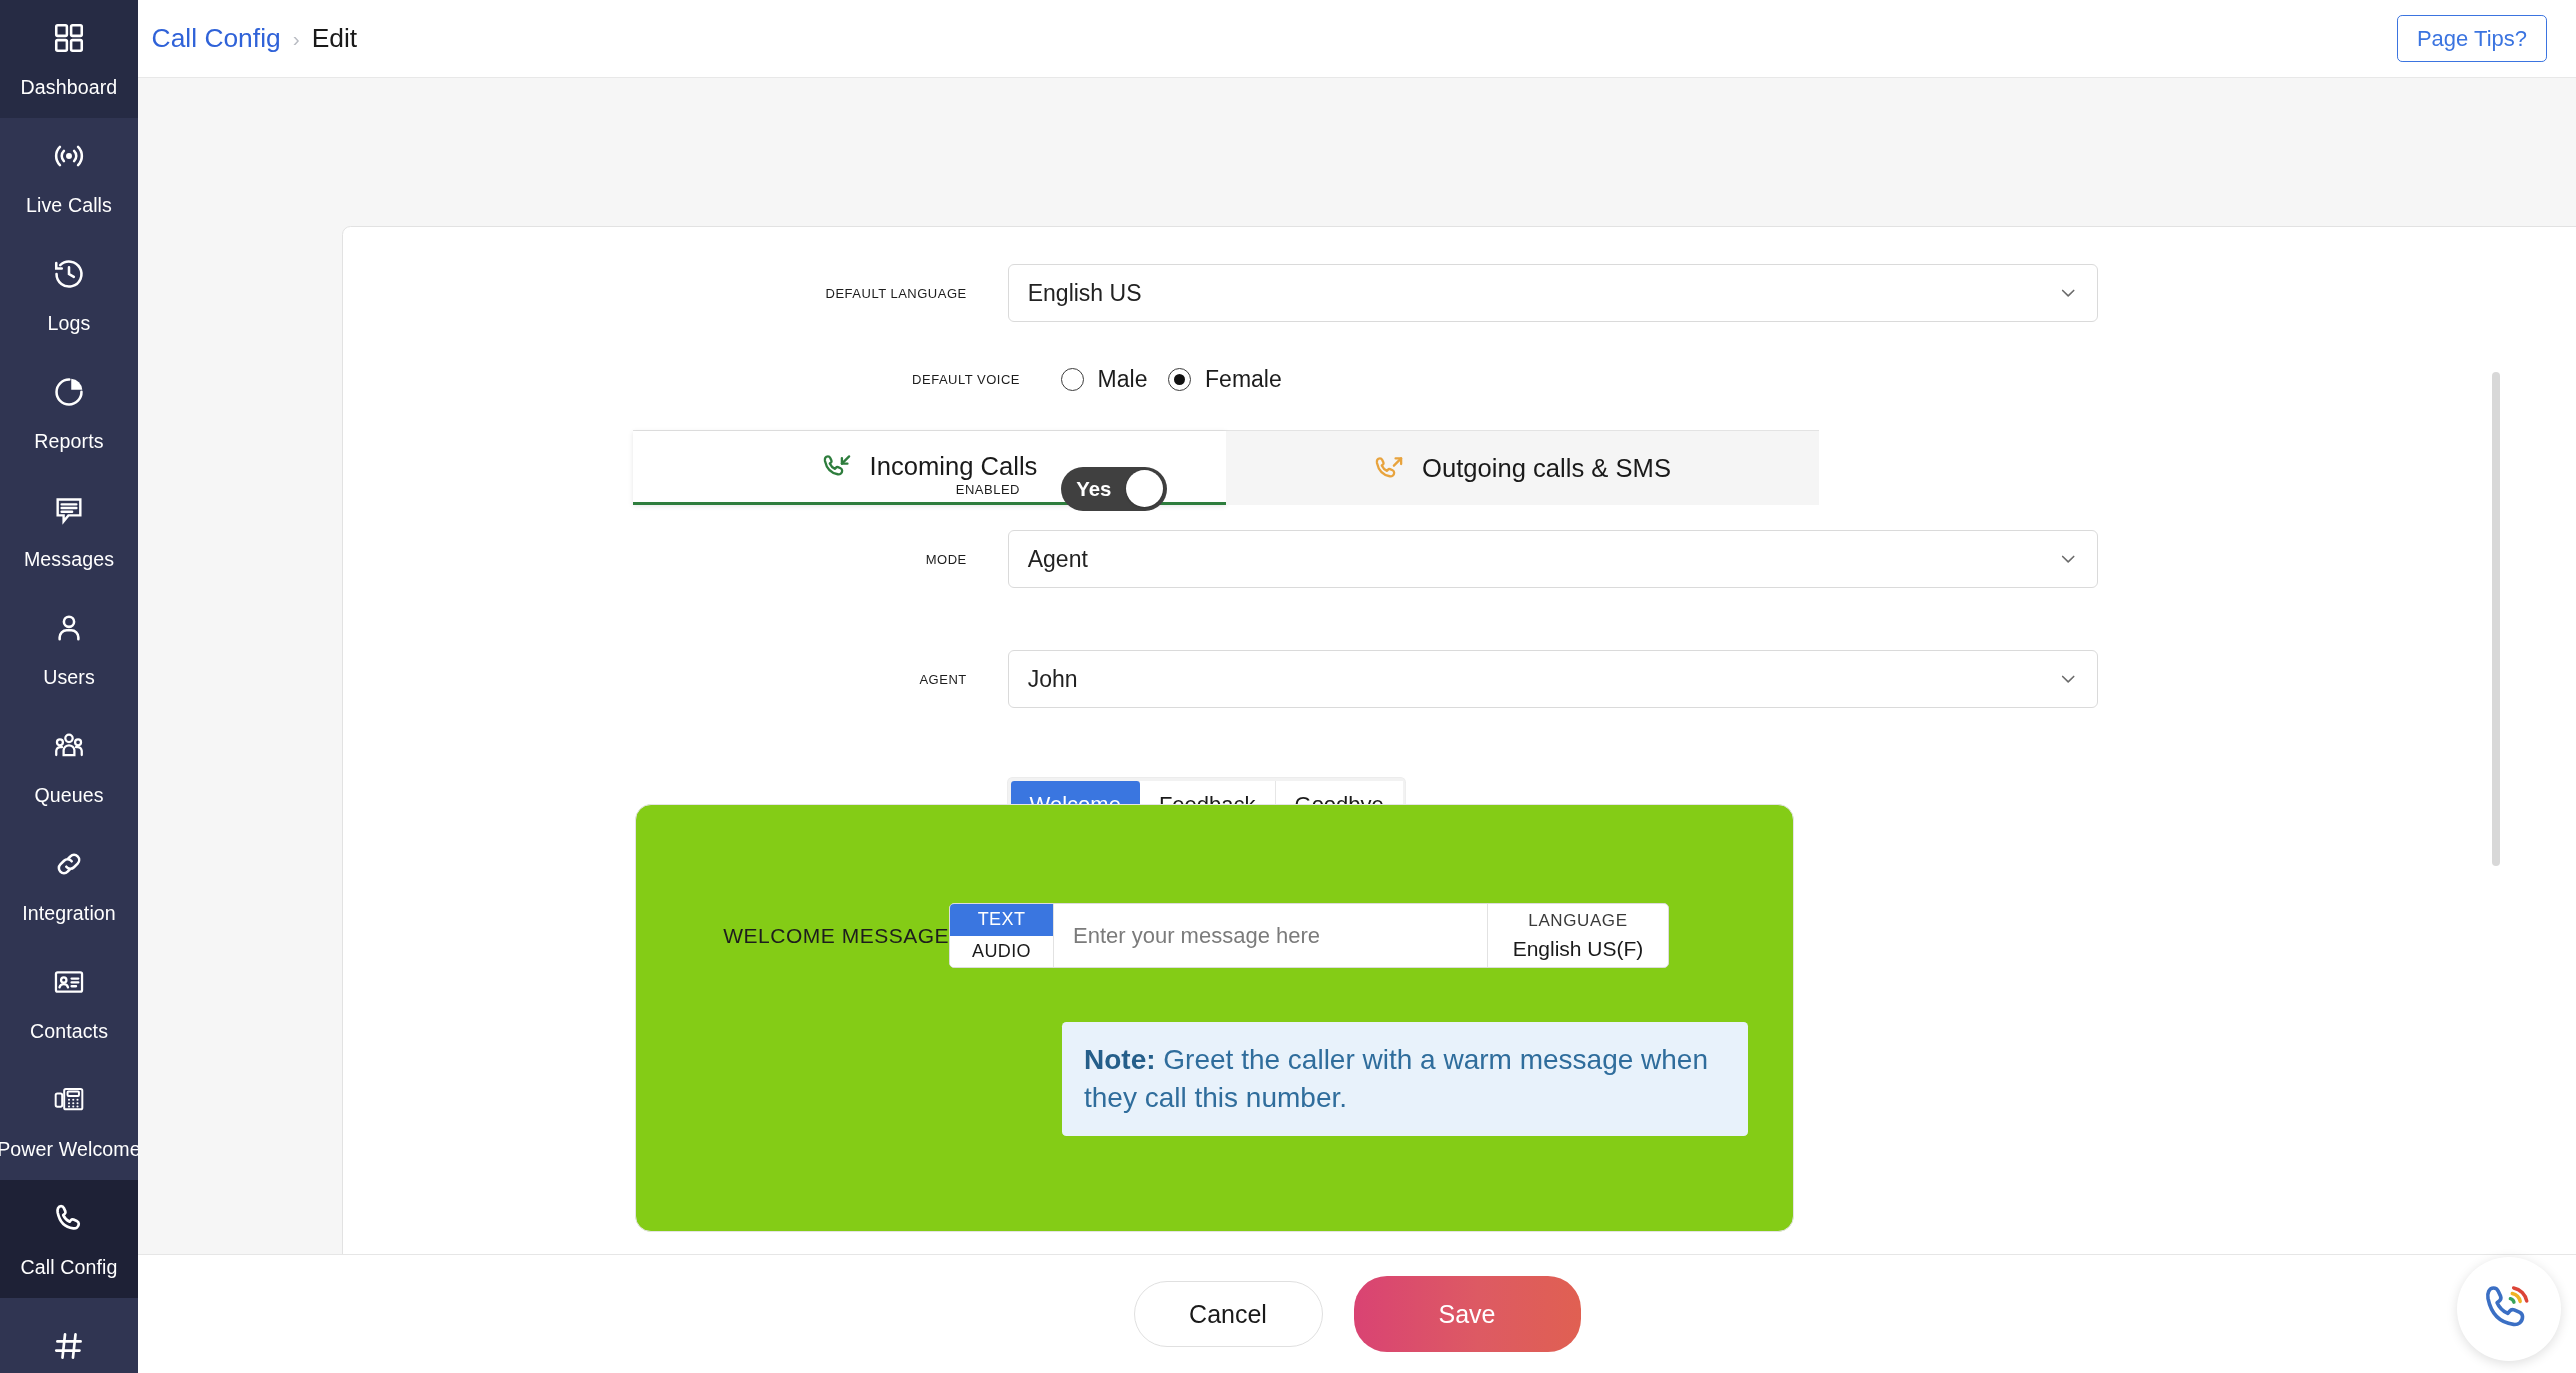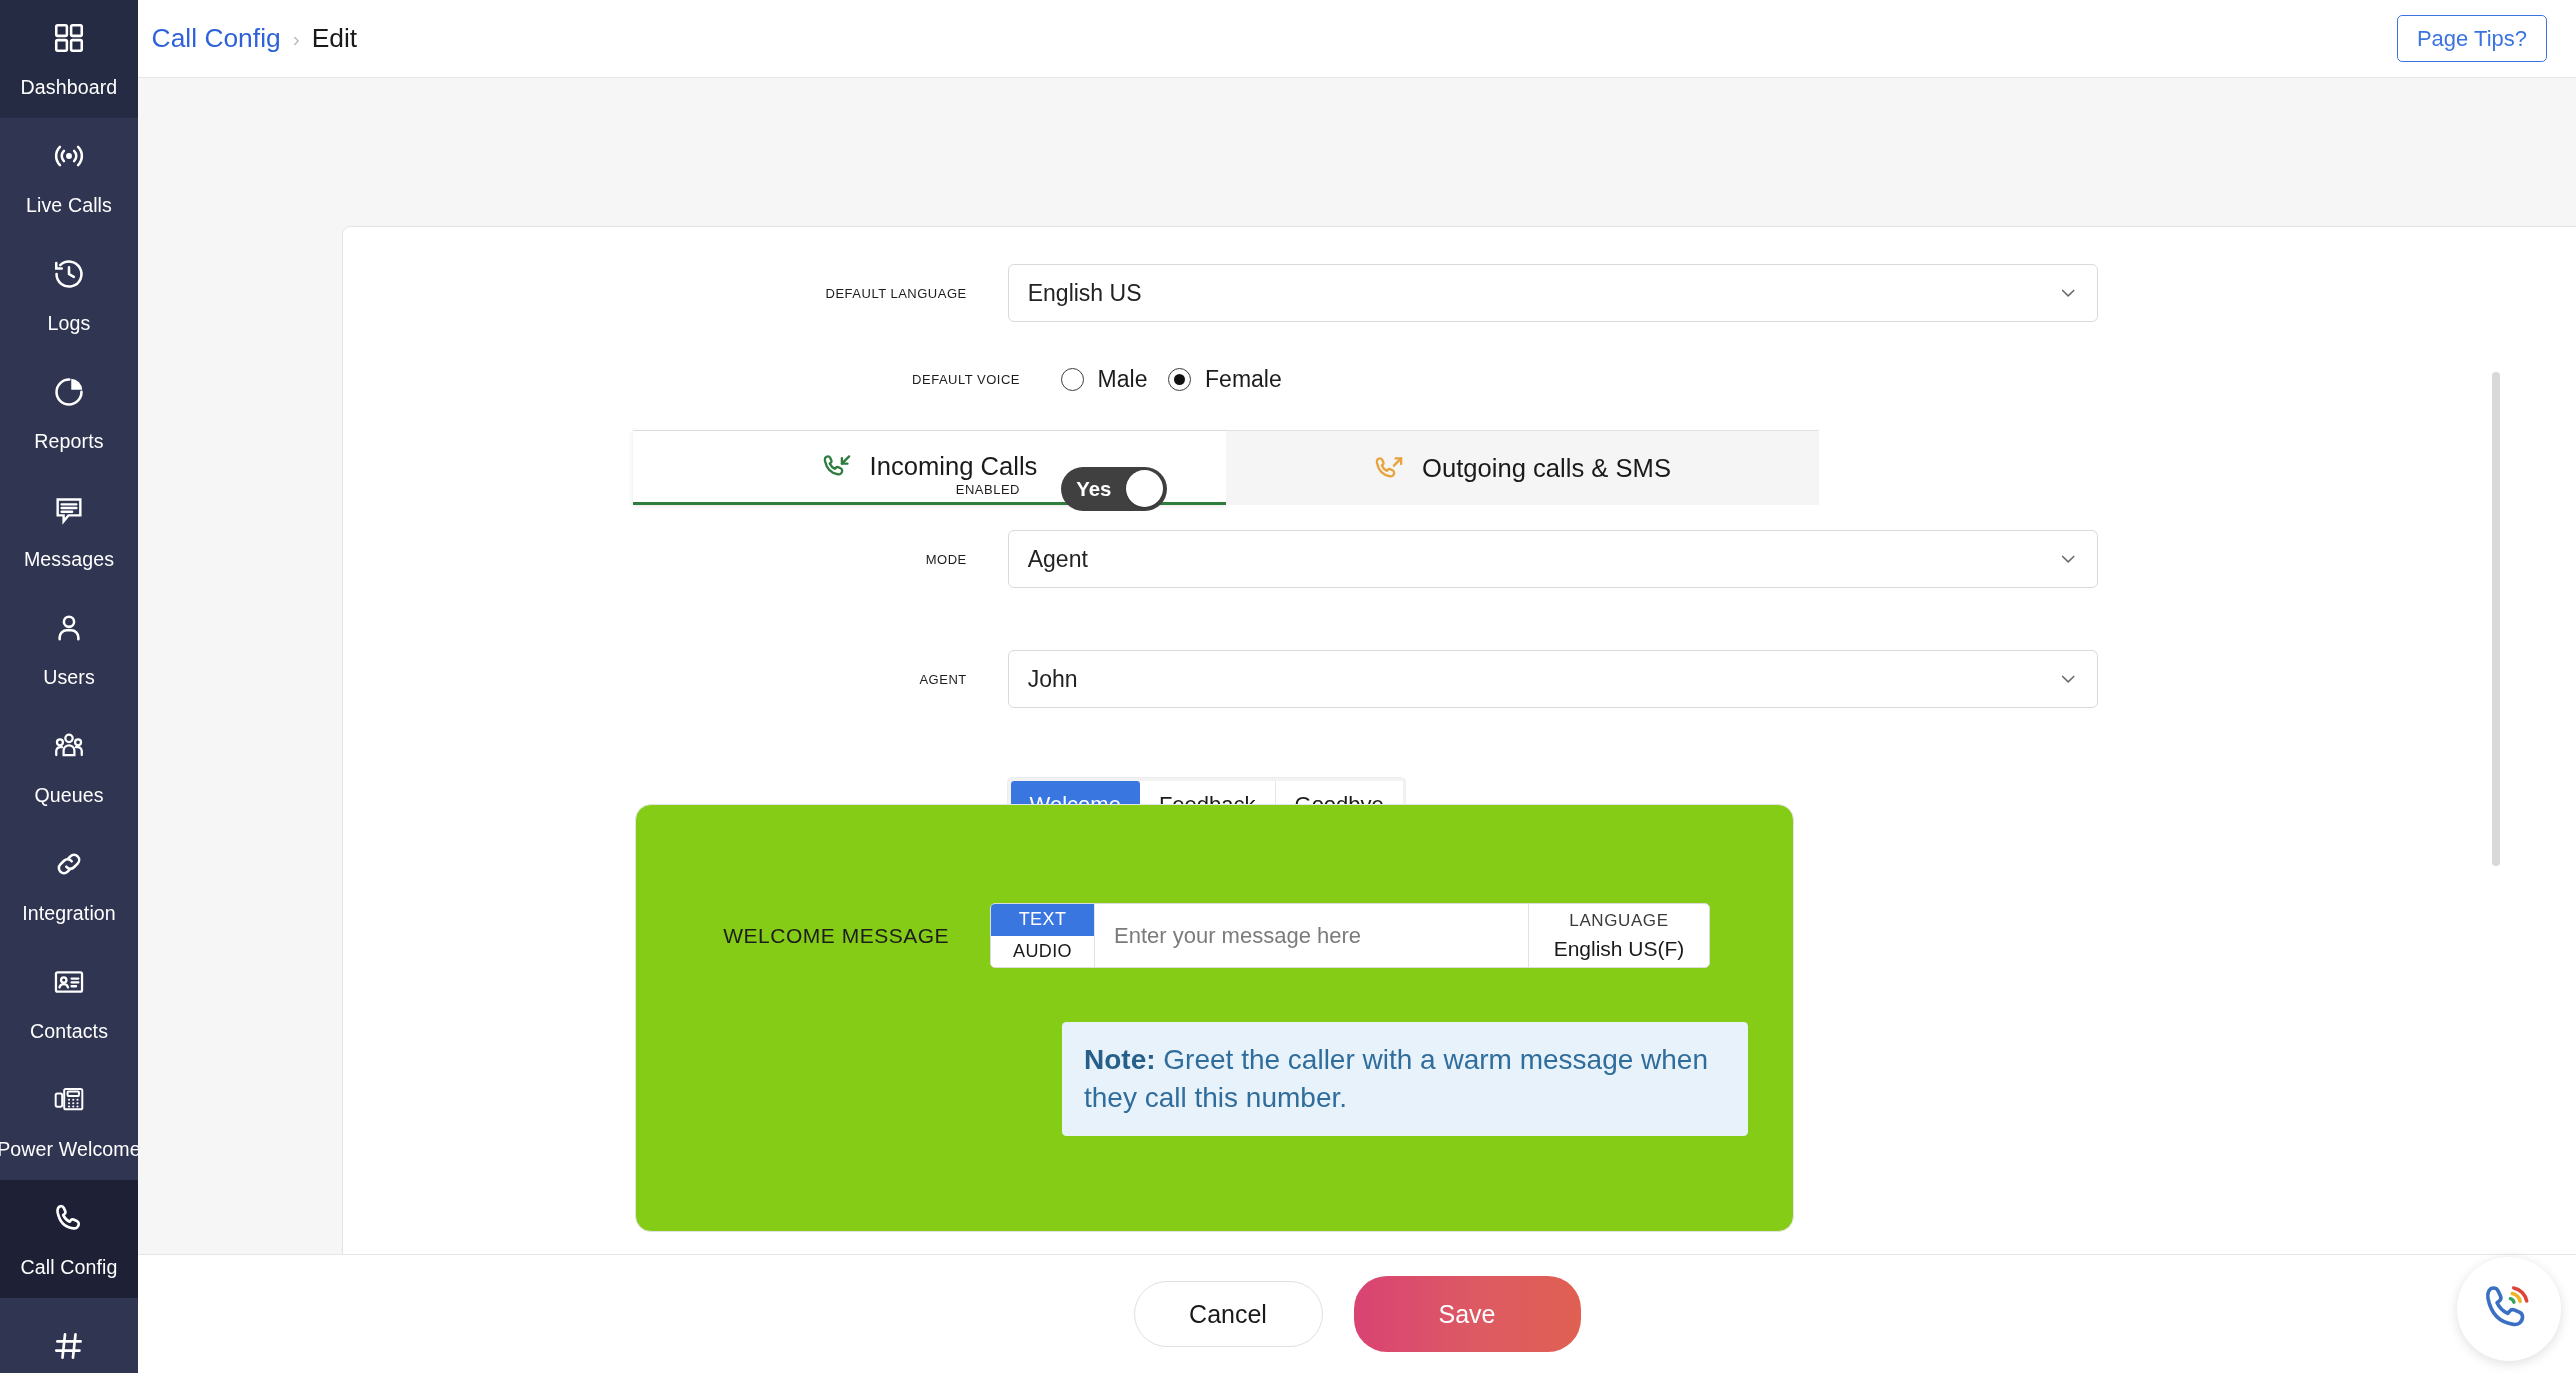--- a/index.html
+++ b/index.html
@@ -221,21 +221,20 @@
   #welcome-row {
     position: absolute;
     left: 40px; top: 98px;
     display: flex; align-items: center;
   }
   #welcome-label {
     font-size: 21px; color: #1d1d1d; letter-spacing: 0.5px;
     width: 273px; text-align: right;
   }
   #msg-input-group {
-    margin-left: 41px;
     width: 720px; height: 65px;
     border: 0.9px solid #dcdcdc;
     border-radius: 5.1px;
     display: flex;
     overflow: hidden;
     background: #ffffff;
   }
   #type-switch {
     width: 104px; flex: 0 0 104px;
     display: flex; flex-direction: column;

